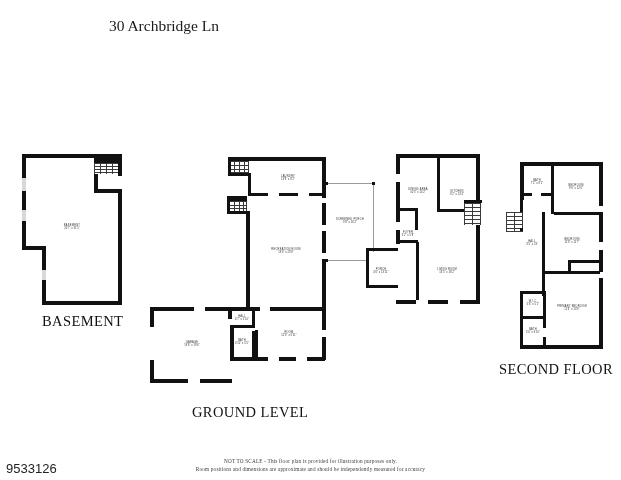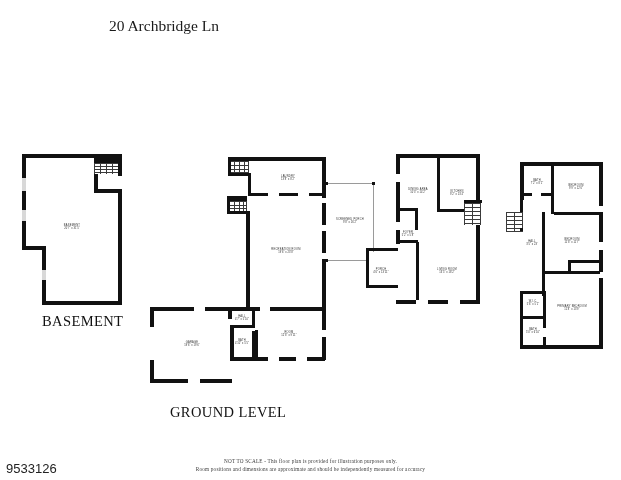--- a/index.html
+++ b/index.html
@@ -63,21 +63,21 @@
   }
   .disclaimer .d1{font-size:5.2px;letter-spacing:.2px;}
   .disclaimer .d2{font-size:5.2px;letter-spacing:.2px;}
 </style>
 </head>
 <body>
 
 <div class="sheet">
 
   <div class="title-block">
-    <div class="l2">20 Archbridge Ln</div>
+    <div class="l2">30 Archbridge Ln</div>
   </div>
 
   <div class="plan" style="left:20px;top:152px;width:115px;height:155px;">
 
     <div class="fill" style="left:3px;top:3px;width:96px;height:95px;"></div>
 
     <div class="fill" style="left:22px;top:95px;width:77px;height:58px;"></div>
 
     <div class="wall" style="left:2px;top:2px;width:99px;height:4px;"></div>
     <div class="wall" style="left:2px;top:2px;width:3.5px;height:96px;"></div>
@@ -225,21 +225,21 @@
     </div>
     <div class="label" style="left:141px;top:176px;">
       <span class="nm">ROOM</span>
       <span class="dm">12'8" x 9'11"</span>
     </div>
     <div class="label" style="left:44px;top:186px;">
       <span class="nm">GARAGE</span>
       <span class="dm">19'6" x 19'6"</span>
     </div>
   </div>
-  <div class="caption" style="left:170px;top:404px;">GROUND LEVEL</div>
+  <div class="caption" style="left:192px;top:404px;">GROUND LEVEL</div>
 
   <div class="plan" style="left:382px;top:152px;width:120px;height:155px;">
 
     <div class="fill" style="left:3px;top:3px;width:94px;height:148px;"></div>
     <div class="fill" style="left:-14px;top:100px;width:20px;height:36px;"></div>
 
     <div class="wall" style="left:14px;top:2px;width:84px;height:3.5px;"></div>
     <div class="wall" style="left:14px;top:2px;width:3.5px;height:20px;"></div>
     <div class="wall" style="left:14px;top:30px;width:3.5px;height:26px;"></div>
     <div class="wall" style="left:14px;top:56px;width:3.5px;height:14px;"></div>
@@ -369,20 +369,21 @@
     </div>
     <div class="label" style="left:60px;top:145px;">
       <span class="nm">PRIMARY BEDROOM</span>
       <span class="dm">11'8" x 13'9"</span>
     </div>
     <div class="label" style="left:21px;top:168px;">
       <span class="nm">BATH</span>
       <span class="dm">5'0" x 6'10"</span>
     </div>
   </div>
+  <div class="caption" style="left:499px;top:361px;">SECOND FLOOR</div>
 
   <div class="idnum">9533126</div>
   <div class="disclaimer">
     <div class="d1">NOT TO SCALE - This floor plan is provided for illustration purposes only.</div>
     <div class="d2">Room positions and dimensions are approximate and should be independently measured for accuracy</div>
   </div>
 
 </div>
 
 </body></html>

